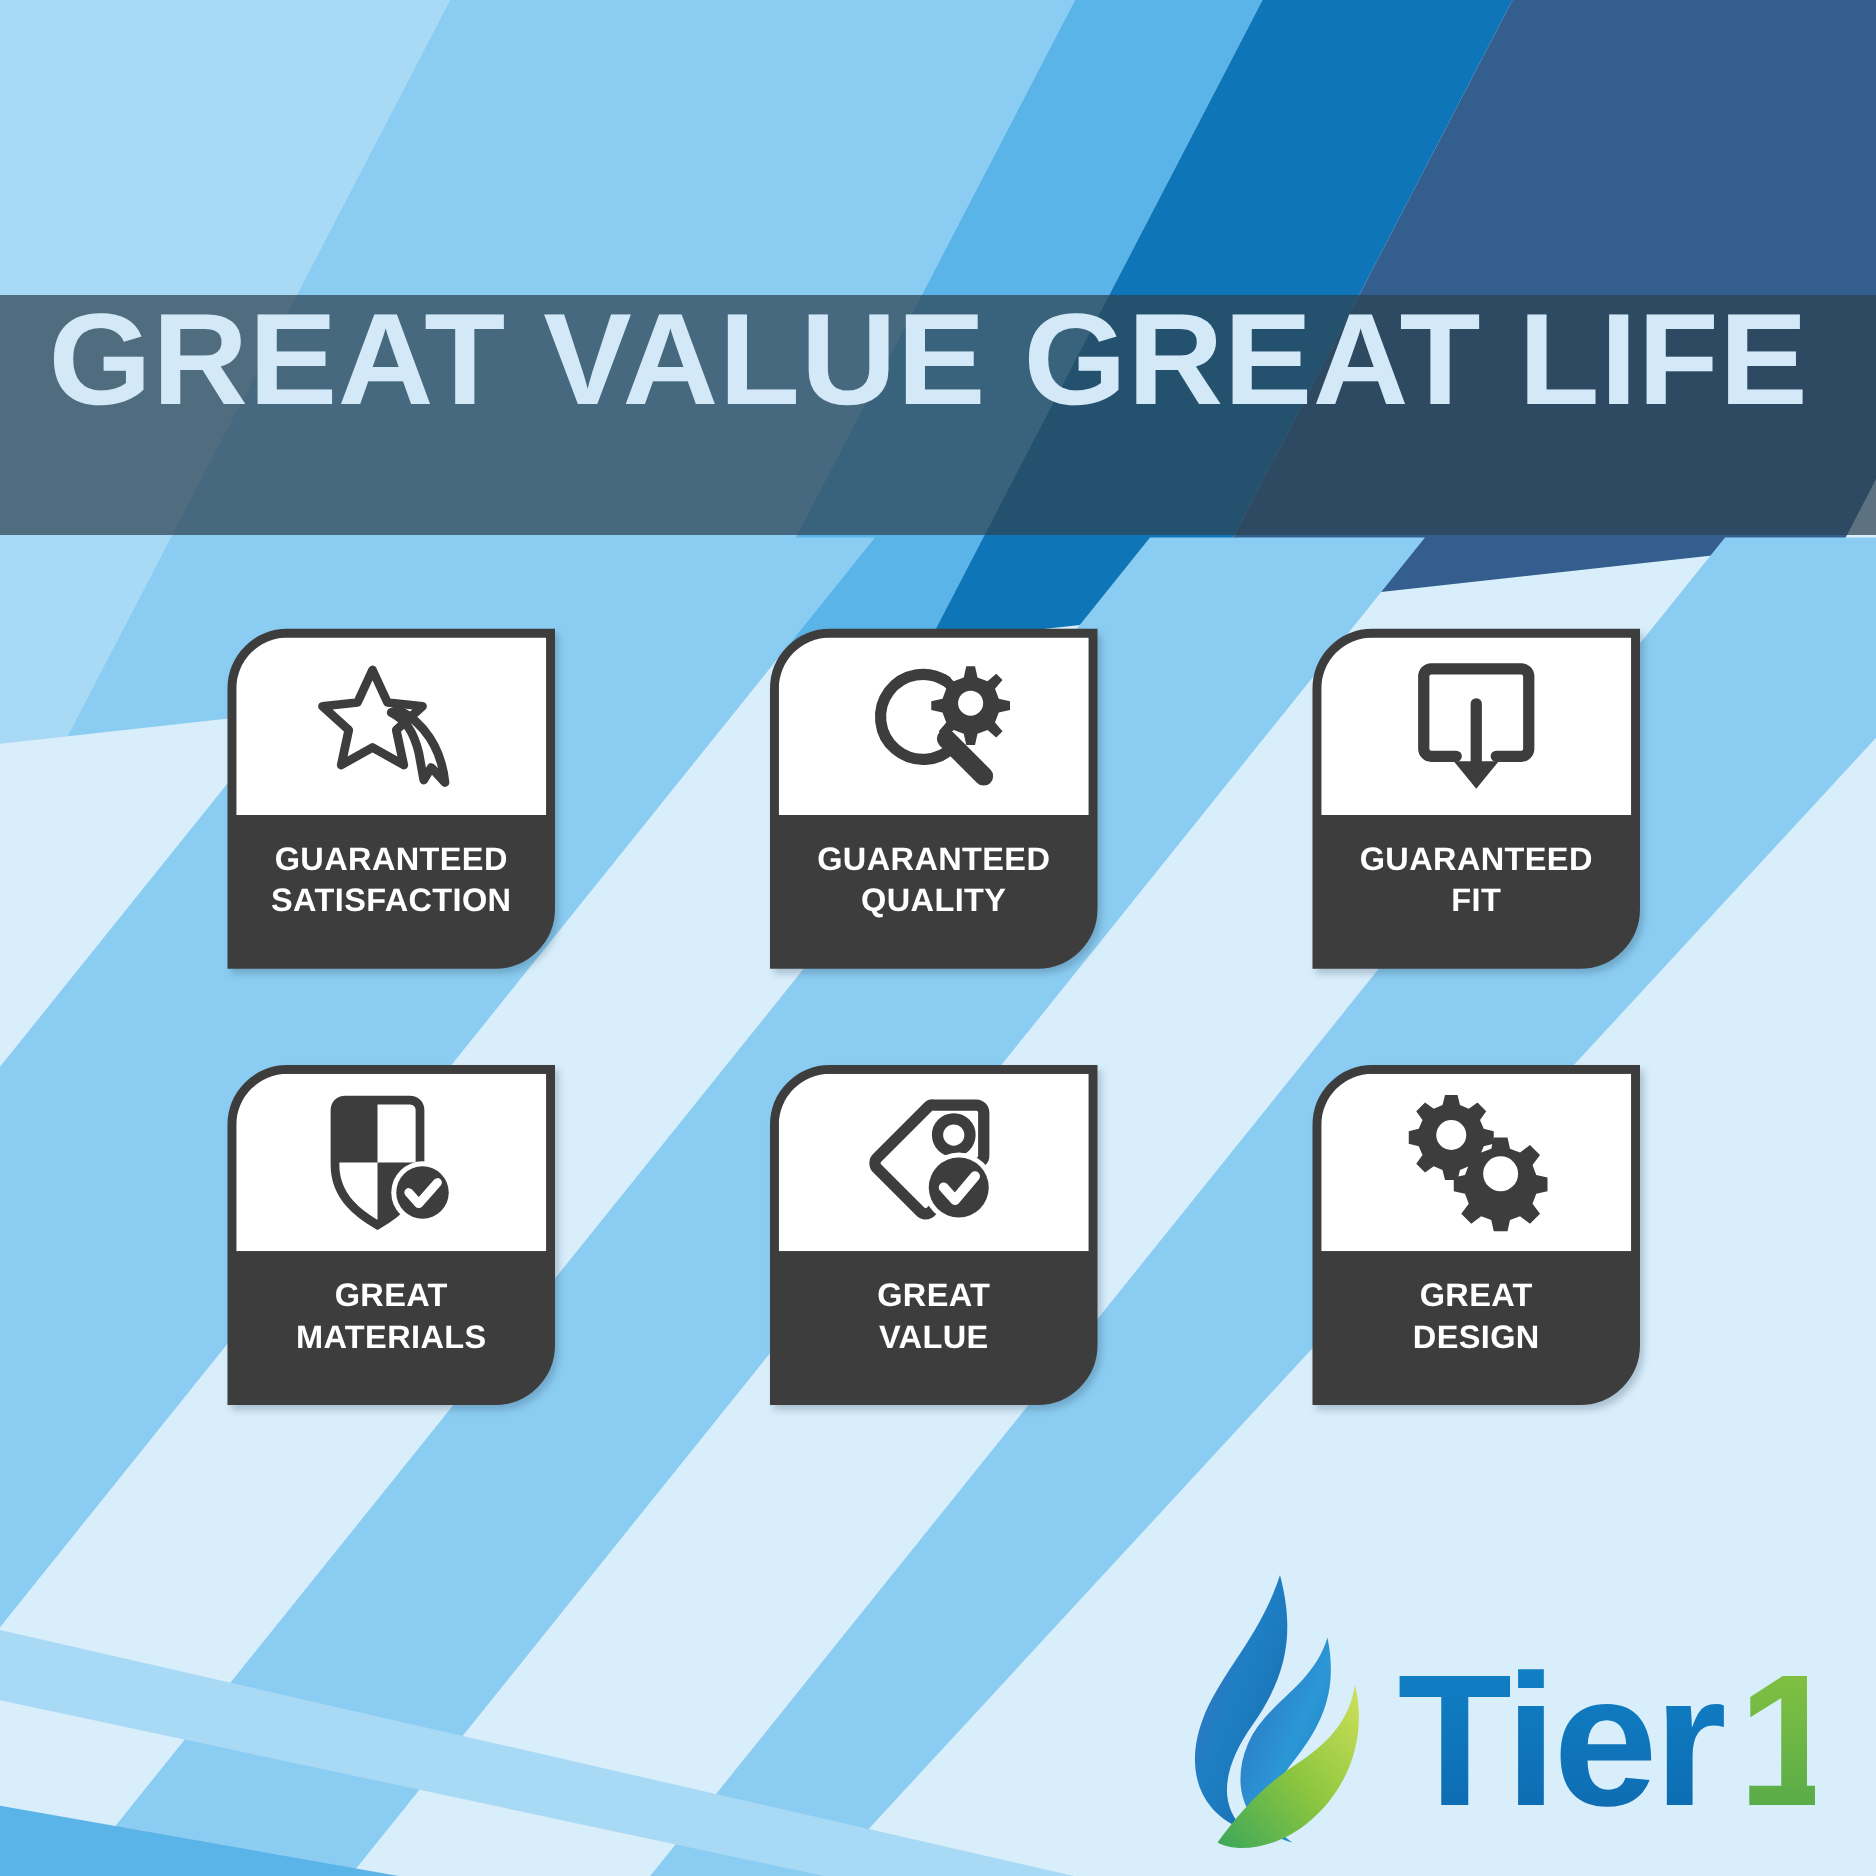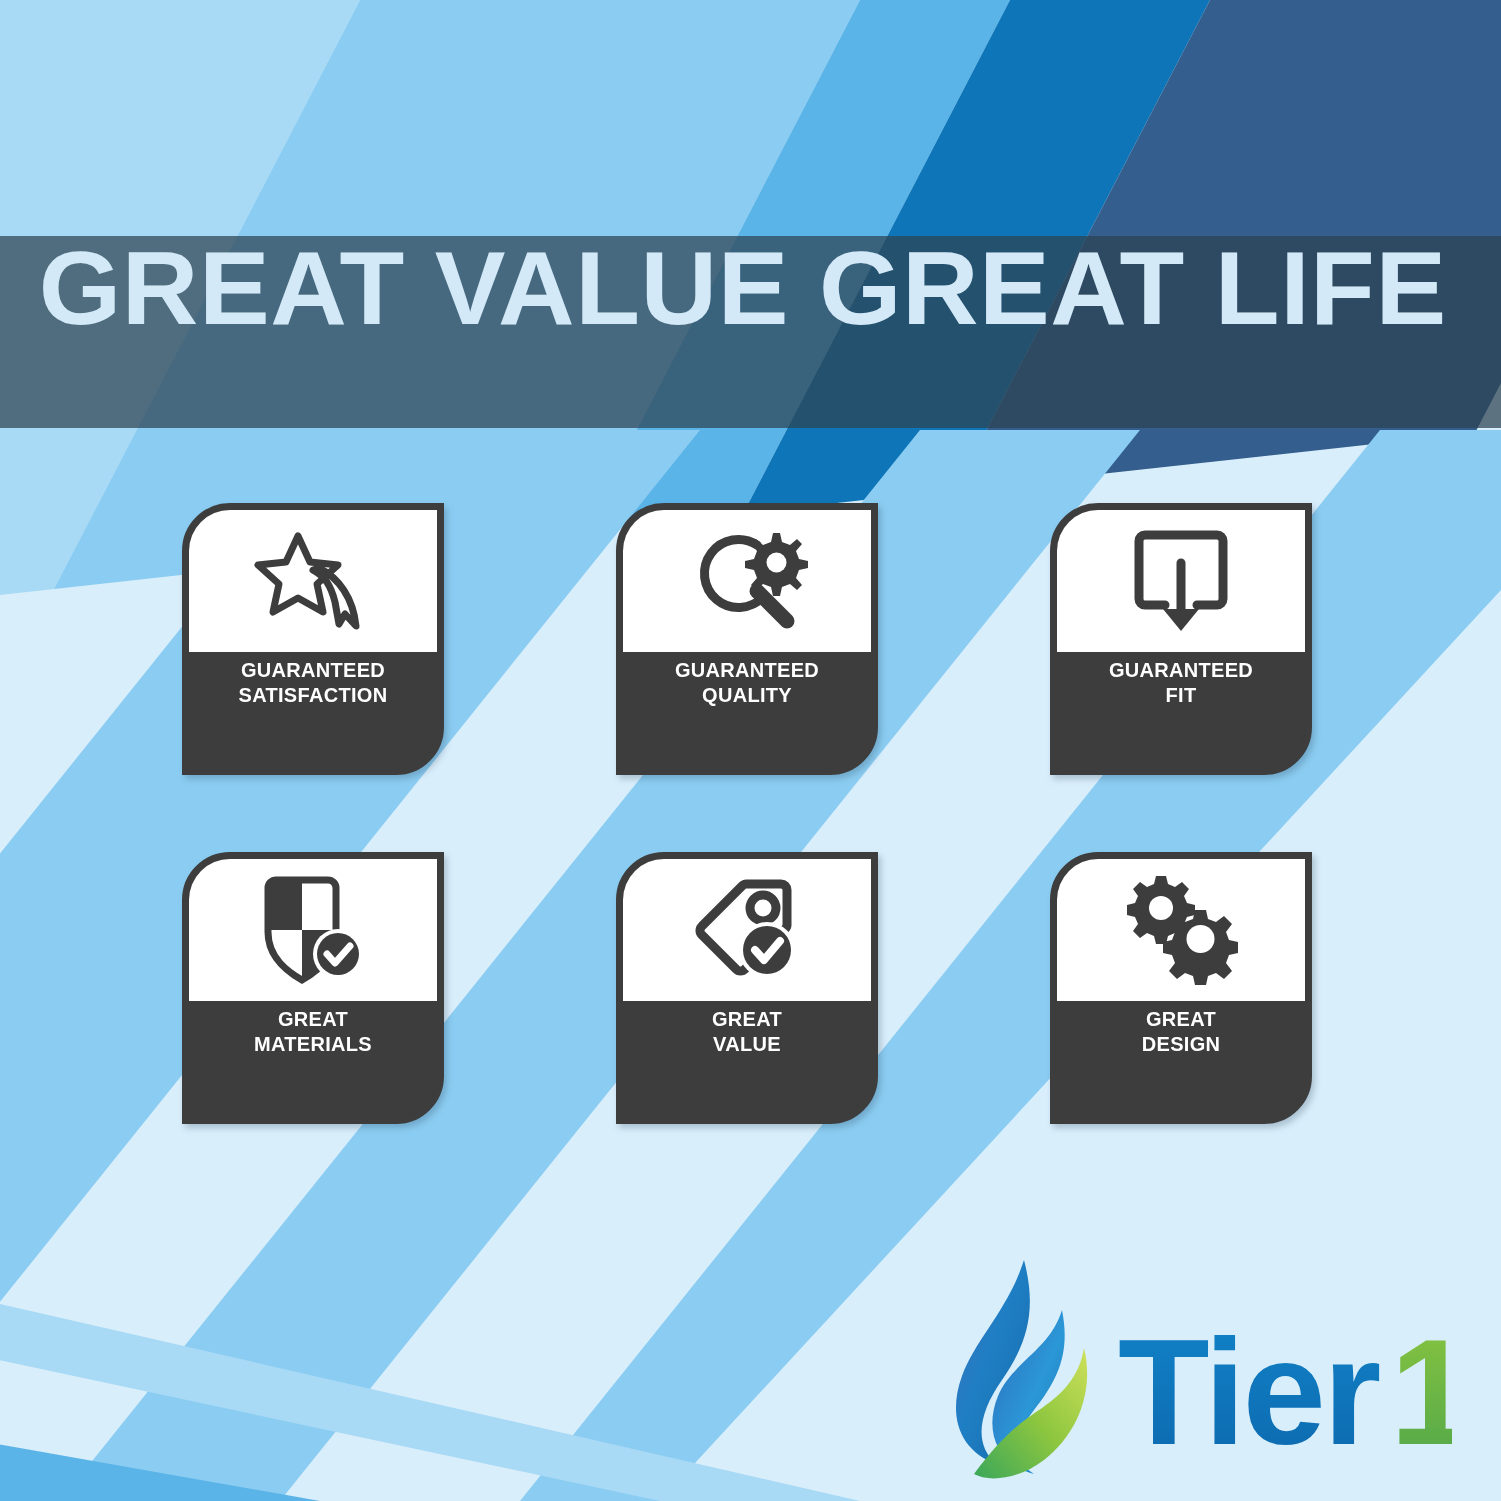--- a/index.html
+++ b/index.html
@@ -63,26 +63,26 @@
     background: #ffffff;
     display: flex;
     align-items: center;
     justify-content: center;
   }
   .card-icon svg { display: block; }
   .card-label {
     height: 116px;
     background: #3d3d3d;
     color: #ffffff;
-    font-size: 20px;
+    font-size: 26px;
     font-weight: bold;
     line-height: 1.25;
     letter-spacing: 0.3px;
     text-align: center;
-    padding-top: 6px;
+    padding-top: 19px;
     box-sizing: border-box;
     white-space: pre-line;
   }
 
   
   .logo {
     position: absolute;
     left: 952px;
     top: 1248px;
     width: 500px;

